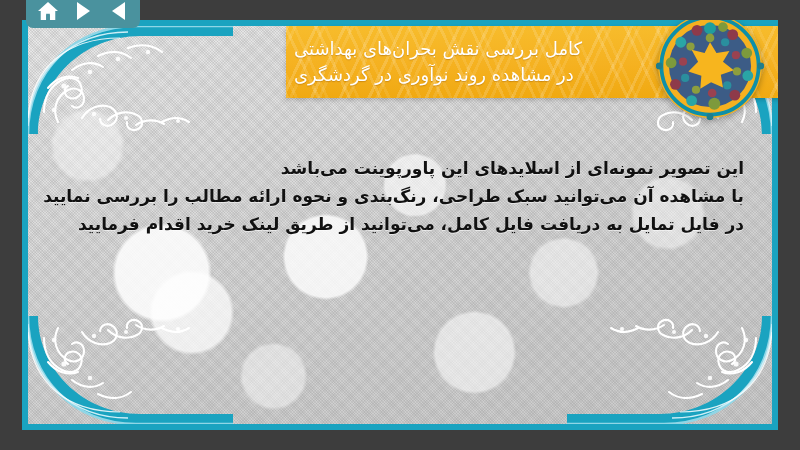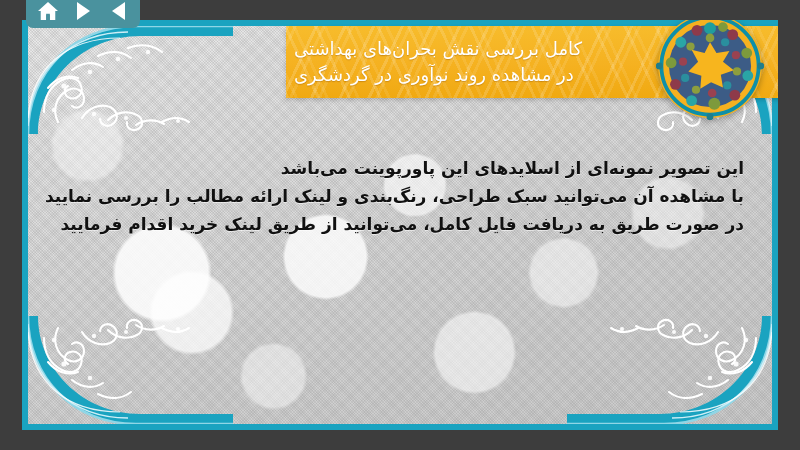--- a/index.html
+++ b/index.html
@@ -316,22 +316,22 @@
           <path d="M50,28 L56,38 L68,36 L62,46 L72,54 L60,58 L62,70 L51,65 L41,71 L42,59 L30,55 L39,46 L33,35 L45,38 Z" fill="#f7b51e"></path>
           <circle cx="50" cy="3" r="3.2" fill="#1f7d8c"></circle>
           <circle cx="50" cy="97" r="3.2" fill="#1f7d8c"></circle>
           <circle cx="3" cy="50" r="3.2" fill="#1f7d8c"></circle>
           <circle cx="97" cy="50" r="3.2" fill="#1f7d8c"></circle>
         </svg>
       </div>
 
       <div id="body-text">
         <div class="body-line">این تصویر نمونه‌ای از اسلایدهای این پاورپوینت می‌باشد</div>
-        <div class="body-line">با مشاهده آن می‌توانید سبک طراحی، رنگ‌بندی و لینک ارائه مطالب را بررسی نمایید</div>
-        <div class="body-line">در صورت طریق به دریافت فایل کامل، می‌توانید از طریق لینک خرید اقدام فرمایید</div>
+        <div class="body-line">با مشاهده آن می‌توانید سبک طراحی، رنگ‌بندی و نحوه ارائه مطالب را بررسی نمایید</div>
+        <div class="body-line">در فایل تمایل به دریافت فایل کامل، می‌توانید از طریق لینک خرید اقدام فرمایید</div>
       </div>
 
     </div>
   </div>
 
   <div id="nav-panel">
     <div class="nav-btn">
       <span class="tri-left"></span>
     </div>
     <div class="nav-btn">

